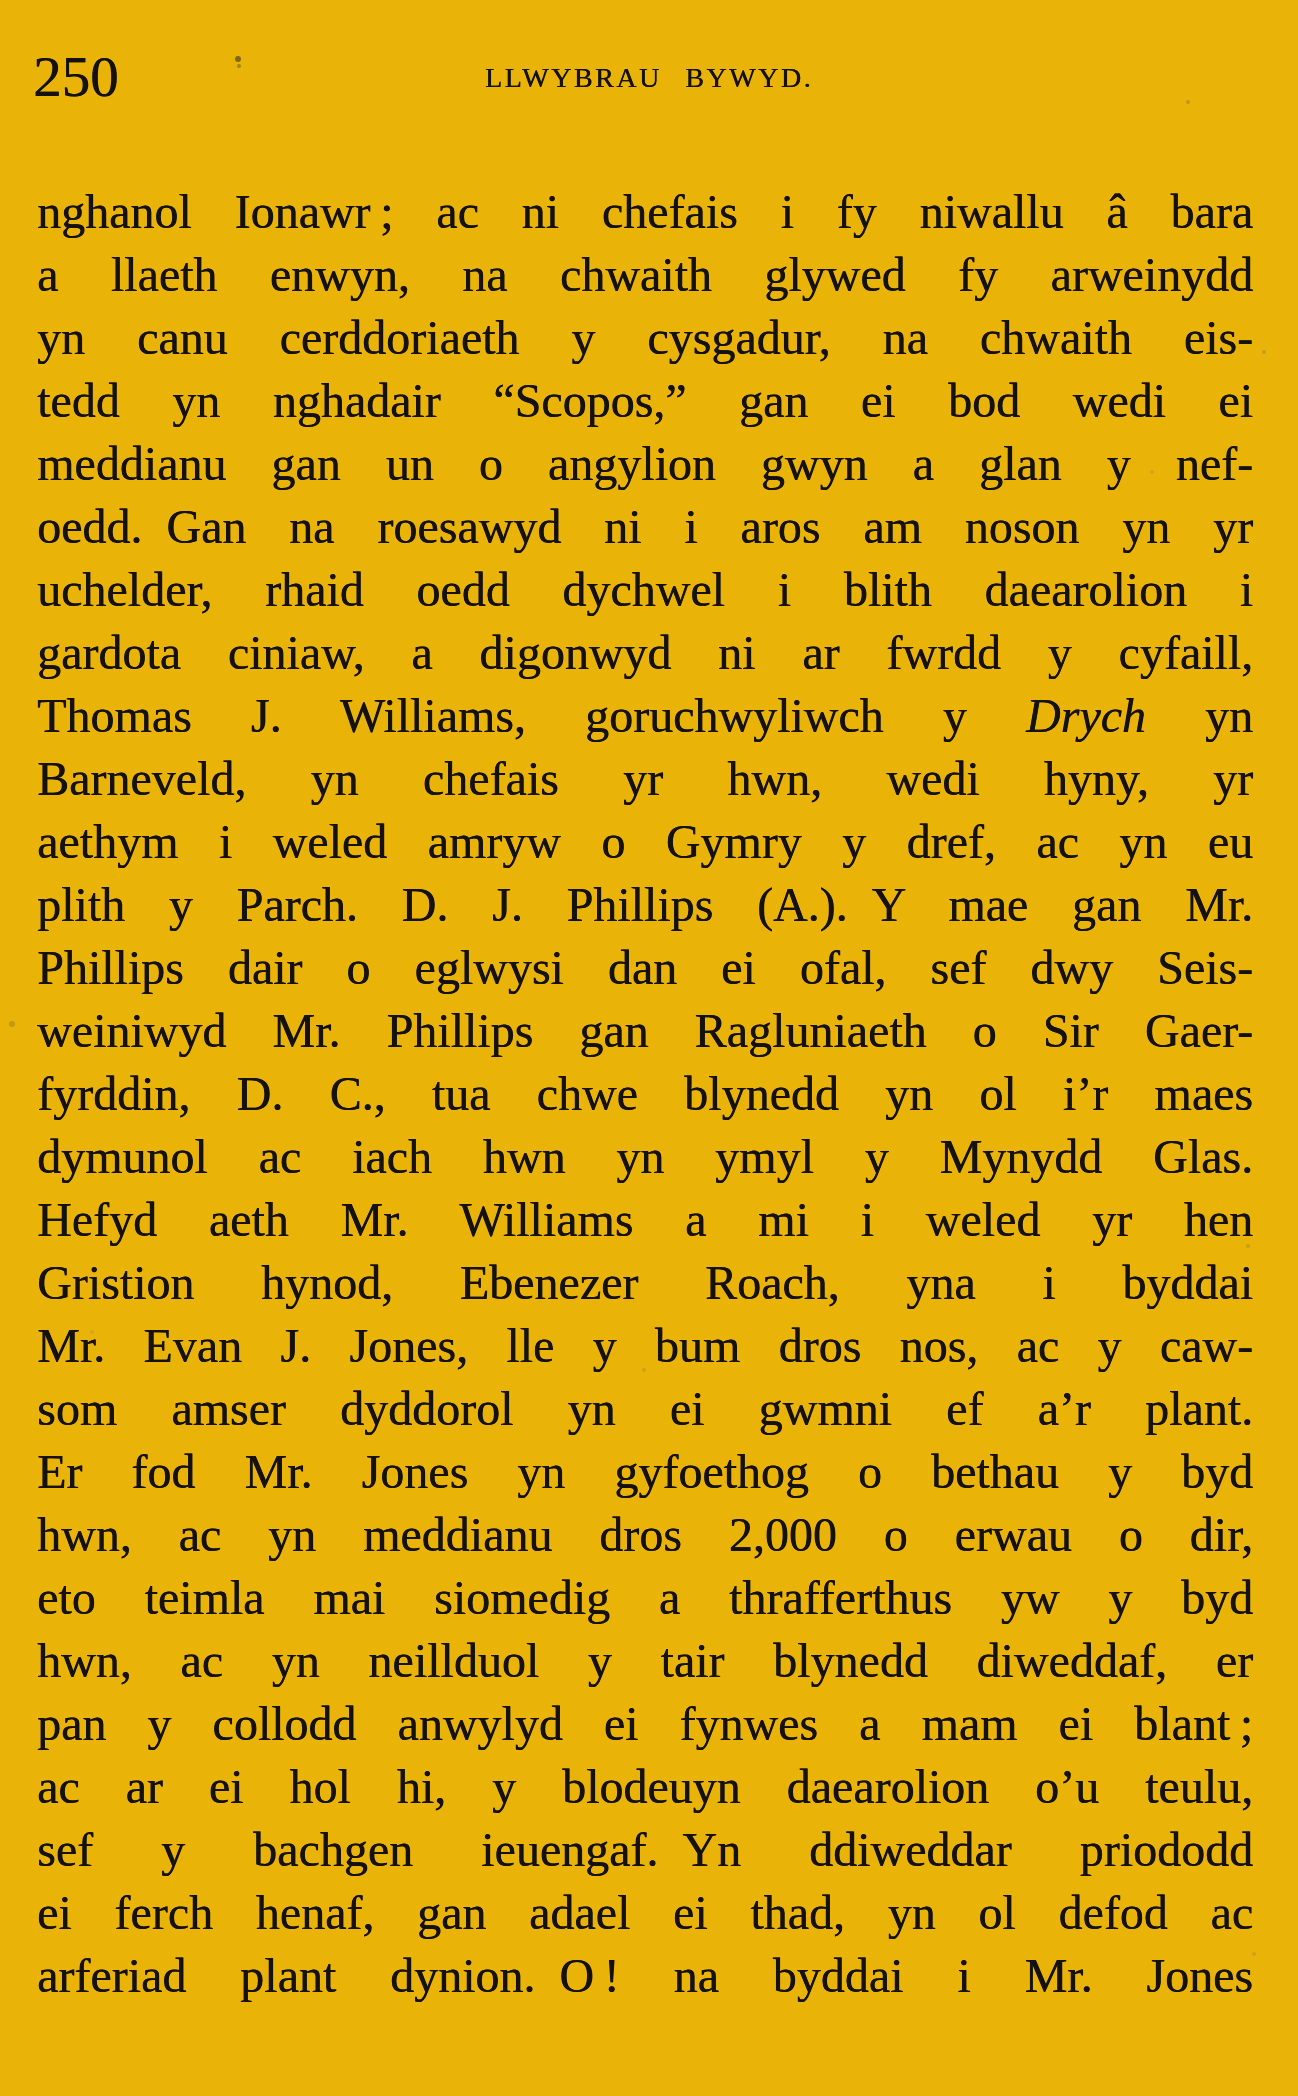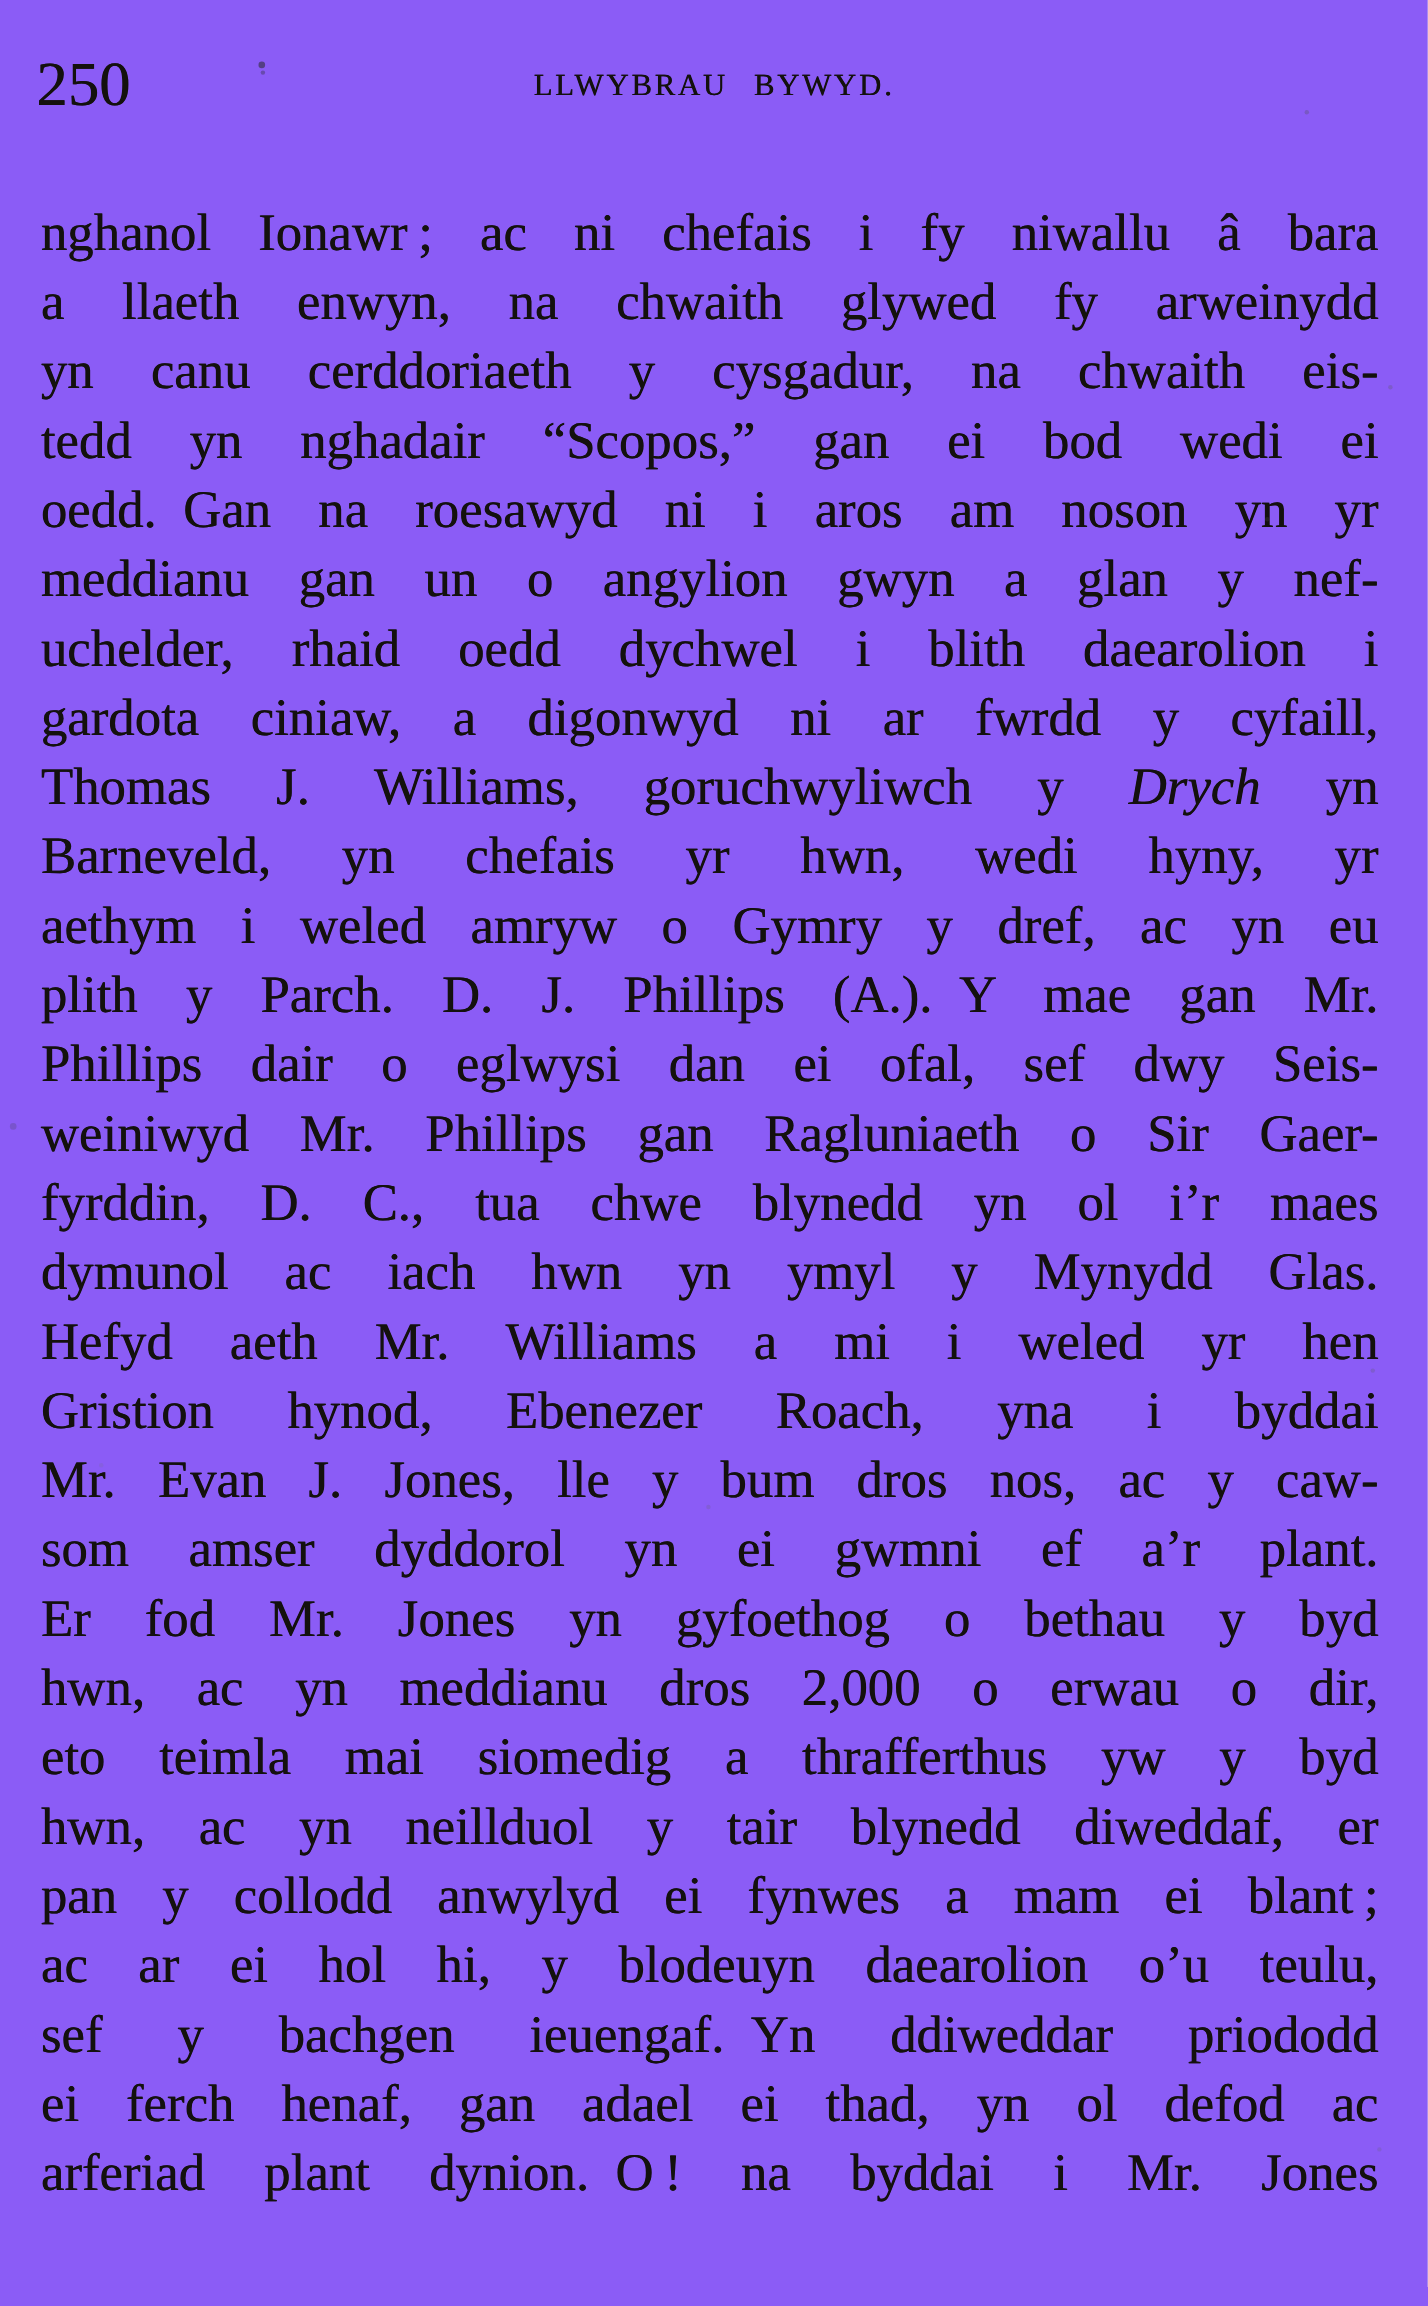--- a/index.html
+++ b/index.html
@@ -73,33 +73,33 @@
       1246px 1244px 0 0 rgba(90,90,90,0.25),
       642px 1368px 0 0 rgba(100,100,100,0.22),
       1252px 1952px 0 0 rgba(100,100,100,0.22),
       1150px 470px 0 0 rgba(110,110,110,0.18),
       90px 1330px 0 0 rgba(110,110,110,0.16);
   }
 </style>
 </head>
 <body>
 
-<div class="page" style="background: #8b5cf6; color: rgb(20, 17, 14);">
+<div class="page" style="background: #eab308; color: rgb(20, 17, 14);">
   <div>
     <span class="pagenum">250</span>
     <span class="running-title">LLWYBRAU BYWYD.</span>
   </div>
 
   <div class="body-text">
       <div class="line"><span>nghanol Ionawr ; ac ni chefais i fy niwallu â bara</span></div>
       <div class="line"><span>a llaeth enwyn, na chwaith glywed fy arweinydd</span></div>
       <div class="line"><span>yn canu cerddoriaeth y cysgadur, na chwaith eis-</span></div>
       <div class="line"><span>tedd yn nghadair “Scopos,” gan ei bod wedi ei</span></div>
+      <div class="line"><span>meddianu gan un o angylion gwyn a glan y nef-</span></div>
       <div class="line"><span>oedd. Gan na roesawyd ni i aros am noson yn yr</span></div>
-      <div class="line"><span>meddianu gan un o angylion gwyn a glan y nef-</span></div>
       <div class="line"><span>uchelder, rhaid oedd dychwel i blith daearolion i</span></div>
       <div class="line"><span>gardota ciniaw, a digonwyd ni ar fwrdd y cyfaill,</span></div>
       <div class="line"><span>Thomas J. Williams, goruchwyliwch y </span><span class="italic">Drych</span><span> yn</span></div>
       <div class="line"><span>Barneveld, yn chefais yr hwn, wedi hyny, yr</span></div>
       <div class="line"><span>aethym i weled amryw o Gymry y dref, ac yn eu</span></div>
       <div class="line"><span>plith y Parch. D. J. Phillips (A.). Y mae gan Mr.</span></div>
       <div class="line"><span>Phillips dair o eglwysi dan ei ofal, sef dwy Seis-</span></div>
       <div class="line"><span>weiniwyd Mr. Phillips gan Ragluniaeth o Sir Gaer-</span></div>
       <div class="line"><span>fyrddin, D. C., tua chwe blynedd yn ol i’r maes</span></div>
       <div class="line"><span>dymunol ac iach hwn yn ymyl y Mynydd Glas.</span></div>

